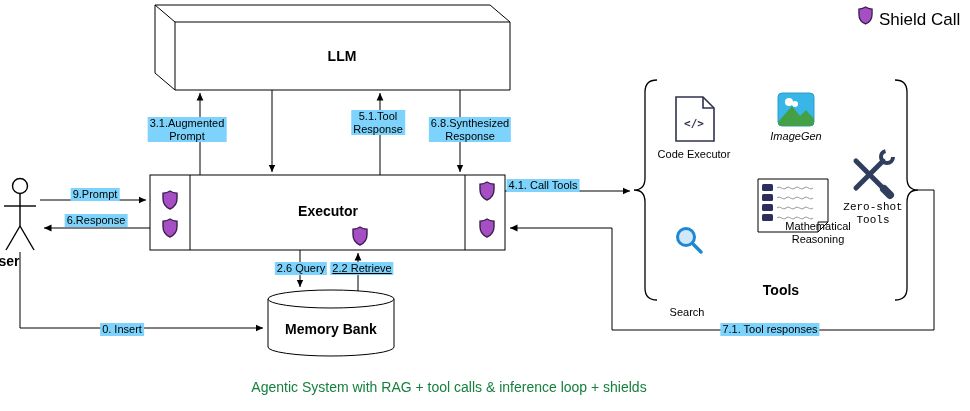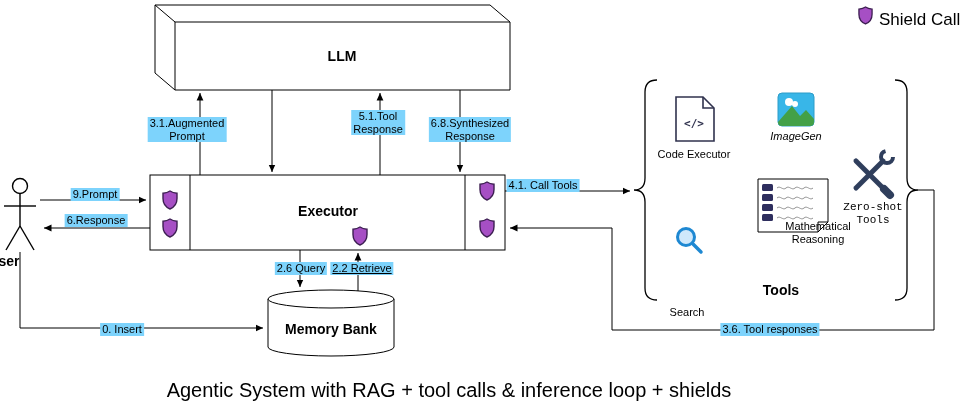--- a/index.html
+++ b/index.html
@@ -9,21 +9,21 @@
   }
   .stage svg.layer { position:absolute; left:0; top:0; }
   .lbl {
     position:absolute; transform:translateX(-50%); text-align:center;
     font-size:11px; line-height:12.5px; white-space:pre-line; color:#000;
   }
   .bg { background:#7dd3fc; padding:0 2px; }
   .node { font-weight:bold; font-size:14px; line-height:14px; }
   .caption {
     position:absolute; left:449px; top:379px; transform:translateX(-50%);
-    font-size:20px; white-space:nowrap; color:#000000;
+    font-size:14px; white-space:nowrap; color:#15803d;
   }
   .legend-label { position:absolute; left:879px; top:10px; font-size:17px; }
 </style>
 </head>
 <body>
 
 <div class="stage">
 
   <svg class="layer" width="970" height="411" viewBox="0 0 970 411">
     <defs>
@@ -138,21 +138,21 @@
   <div class="lbl bg" style="left:187px; top:117px;">3.1.Augmented
 Prompt</div>
   <div class="lbl bg" style="left:378px; top:110px;">5.1.Tool
 Response</div>
   <div class="lbl bg" style="left:470px; top:117px;">6.8.Synthesized
 Response</div>
   <div class="lbl bg" style="left:301px; top:262px;">2.6 Query</div>
   <div class="lbl bg" style="left:362px; top:262px;text-decoration:underline;">2.2 Retrieve</div>
   <div class="lbl bg" style="left:122px; top:323px;">0. Insert</div>
   <div class="lbl bg" style="left:543px; top:179px;">4.1. Call Tools</div>
-  <div class="lbl bg" style="left:770px; top:323px;">3.6. Tool responses</div>
+  <div class="lbl bg" style="left:770px; top:323px;">7.1. Tool responses</div>
 
   <div class="lbl" style="left:694px; top:148px;">Code Executor</div>
   <div class="lbl" style="left:796px; top:130px;font-style:italic;">ImageGen</div>
   <div class="lbl" style="left:687px; top:258px;margin-top:48px;">Search</div>
   <div class="lbl" style="left:787px; top:220px;margin-left:31px;">Mathematical
 Reasoning</div>
   <div class="lbl" style="left:873px; top:201px;font-family:Liberation Mono, monospace;">Zero-shot
 Tools</div>
 
   <div class="legend-label">Shield Call</div>

